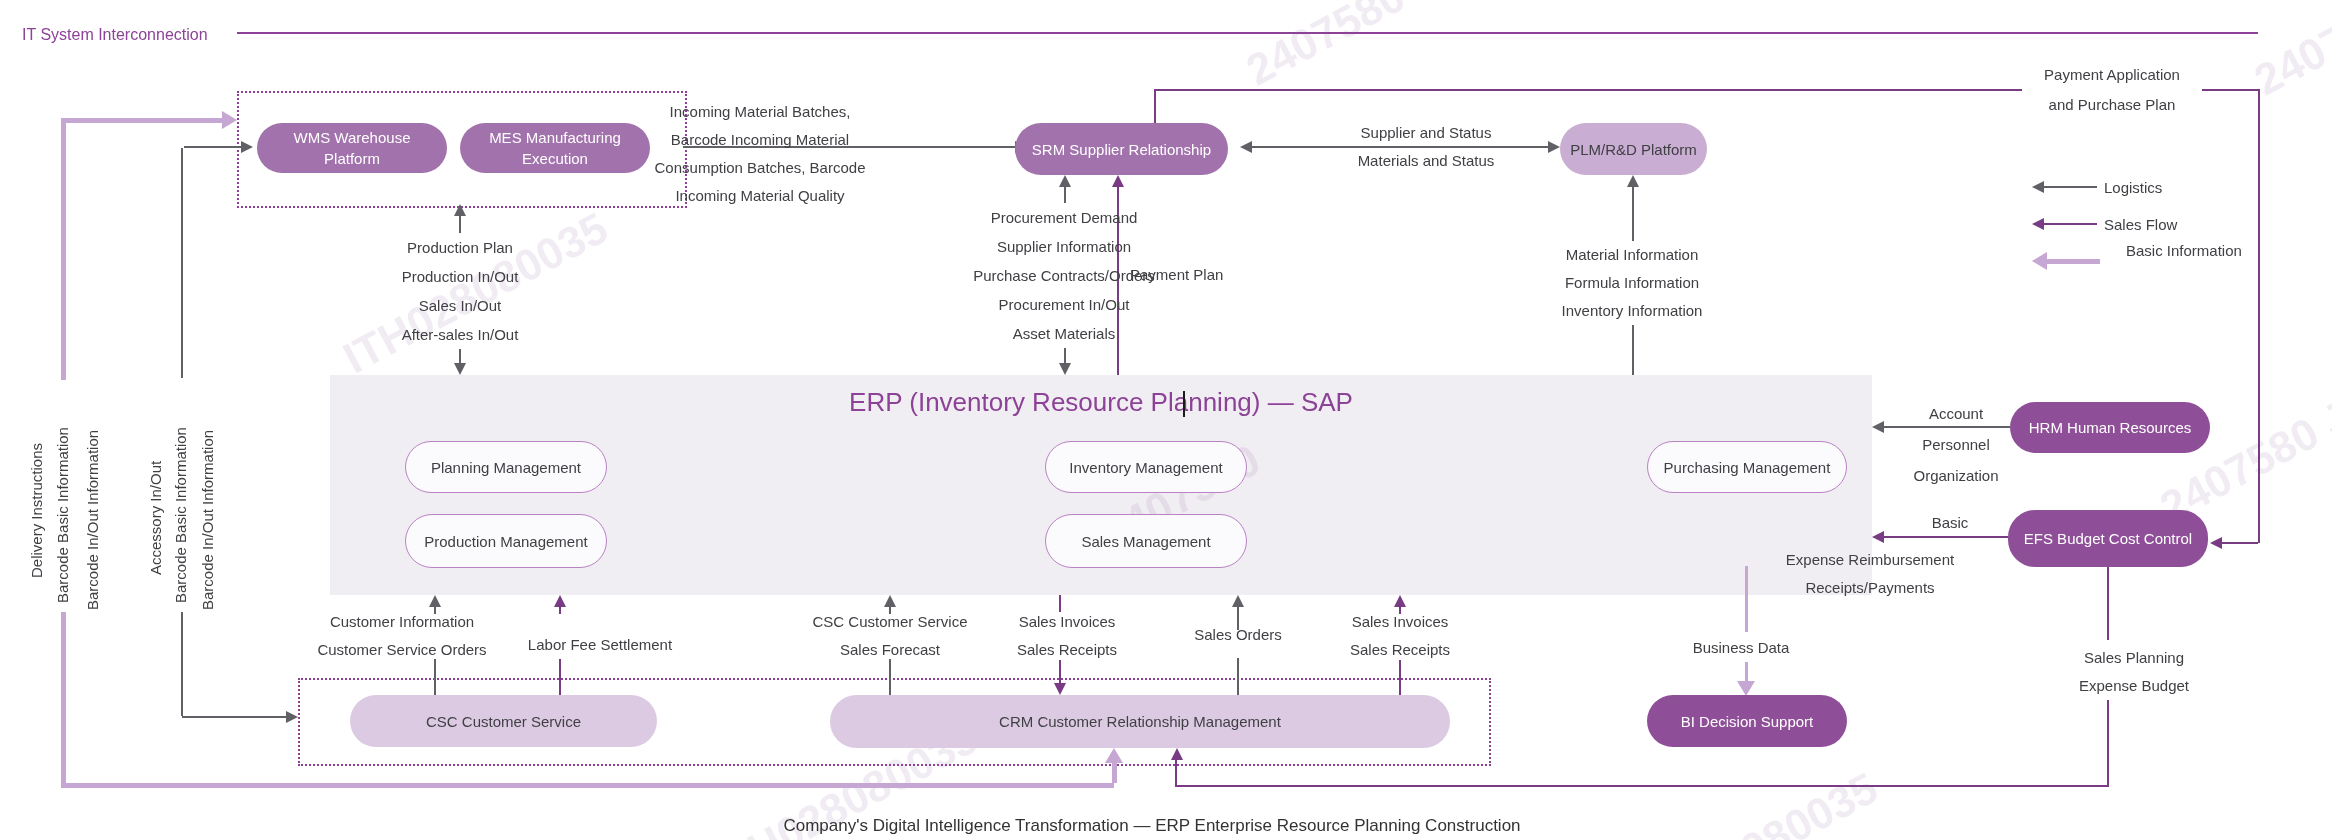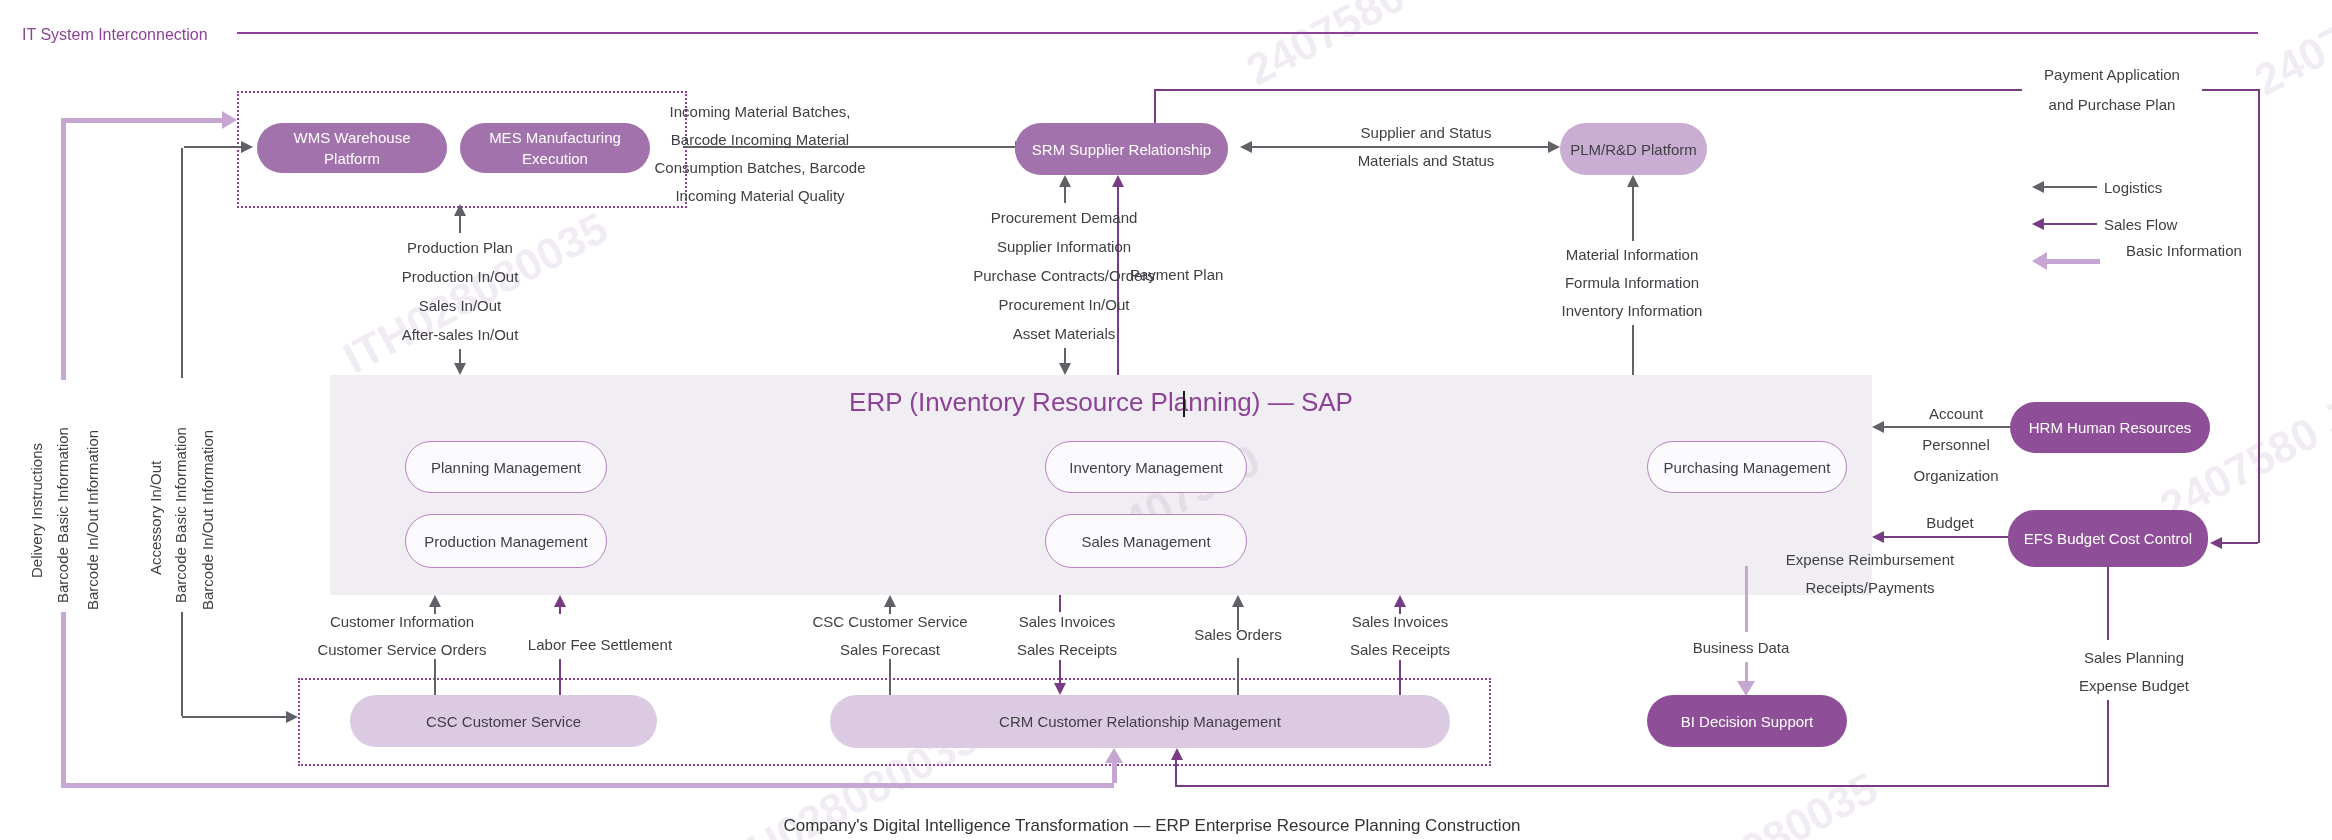--- a/index.html
+++ b/index.html
@@ -195,21 +195,21 @@
   <div class="lbl" style="left:1426px;top:119px;">Supplier and Status
 Materials and Status</div>
   <div class="lbl" style="left:1632px;top:241px;">Material Information
 Formula Information
 Inventory Information</div>
   <div class="lbl lh30" style="left:2112px;top:60px;">Payment Application
 and Purchase Plan</div>
   <div class="lbl lh31" style="left:1956px;top:398px;">Account
 Personnel
 Organization</div>
-  <div class="lbl" style="left:1950px;top:509px;">Budget</div>
+  <div class="lbl" style="left:1950px;top:509px;">Basic</div>
   <div class="lbl" style="left:1870px;top:546px;">Expense Reimbursement
 Receipts/Payments</div>
   <div class="lbl" style="left:1741px;top:634px;">Business Data</div>
   <div class="lbl" style="left:2134px;top:644px;">Sales Planning
 Expense Budget</div>
 
   <div class="lbl" style="left:402px;top:608px;">Customer Information
 Customer Service Orders</div>
   <div class="lbl" style="left:600px;top:631px;">Labor Fee Settlement</div>
   <div class="lbl" style="left:890px;top:608px;">CSC Customer Service

